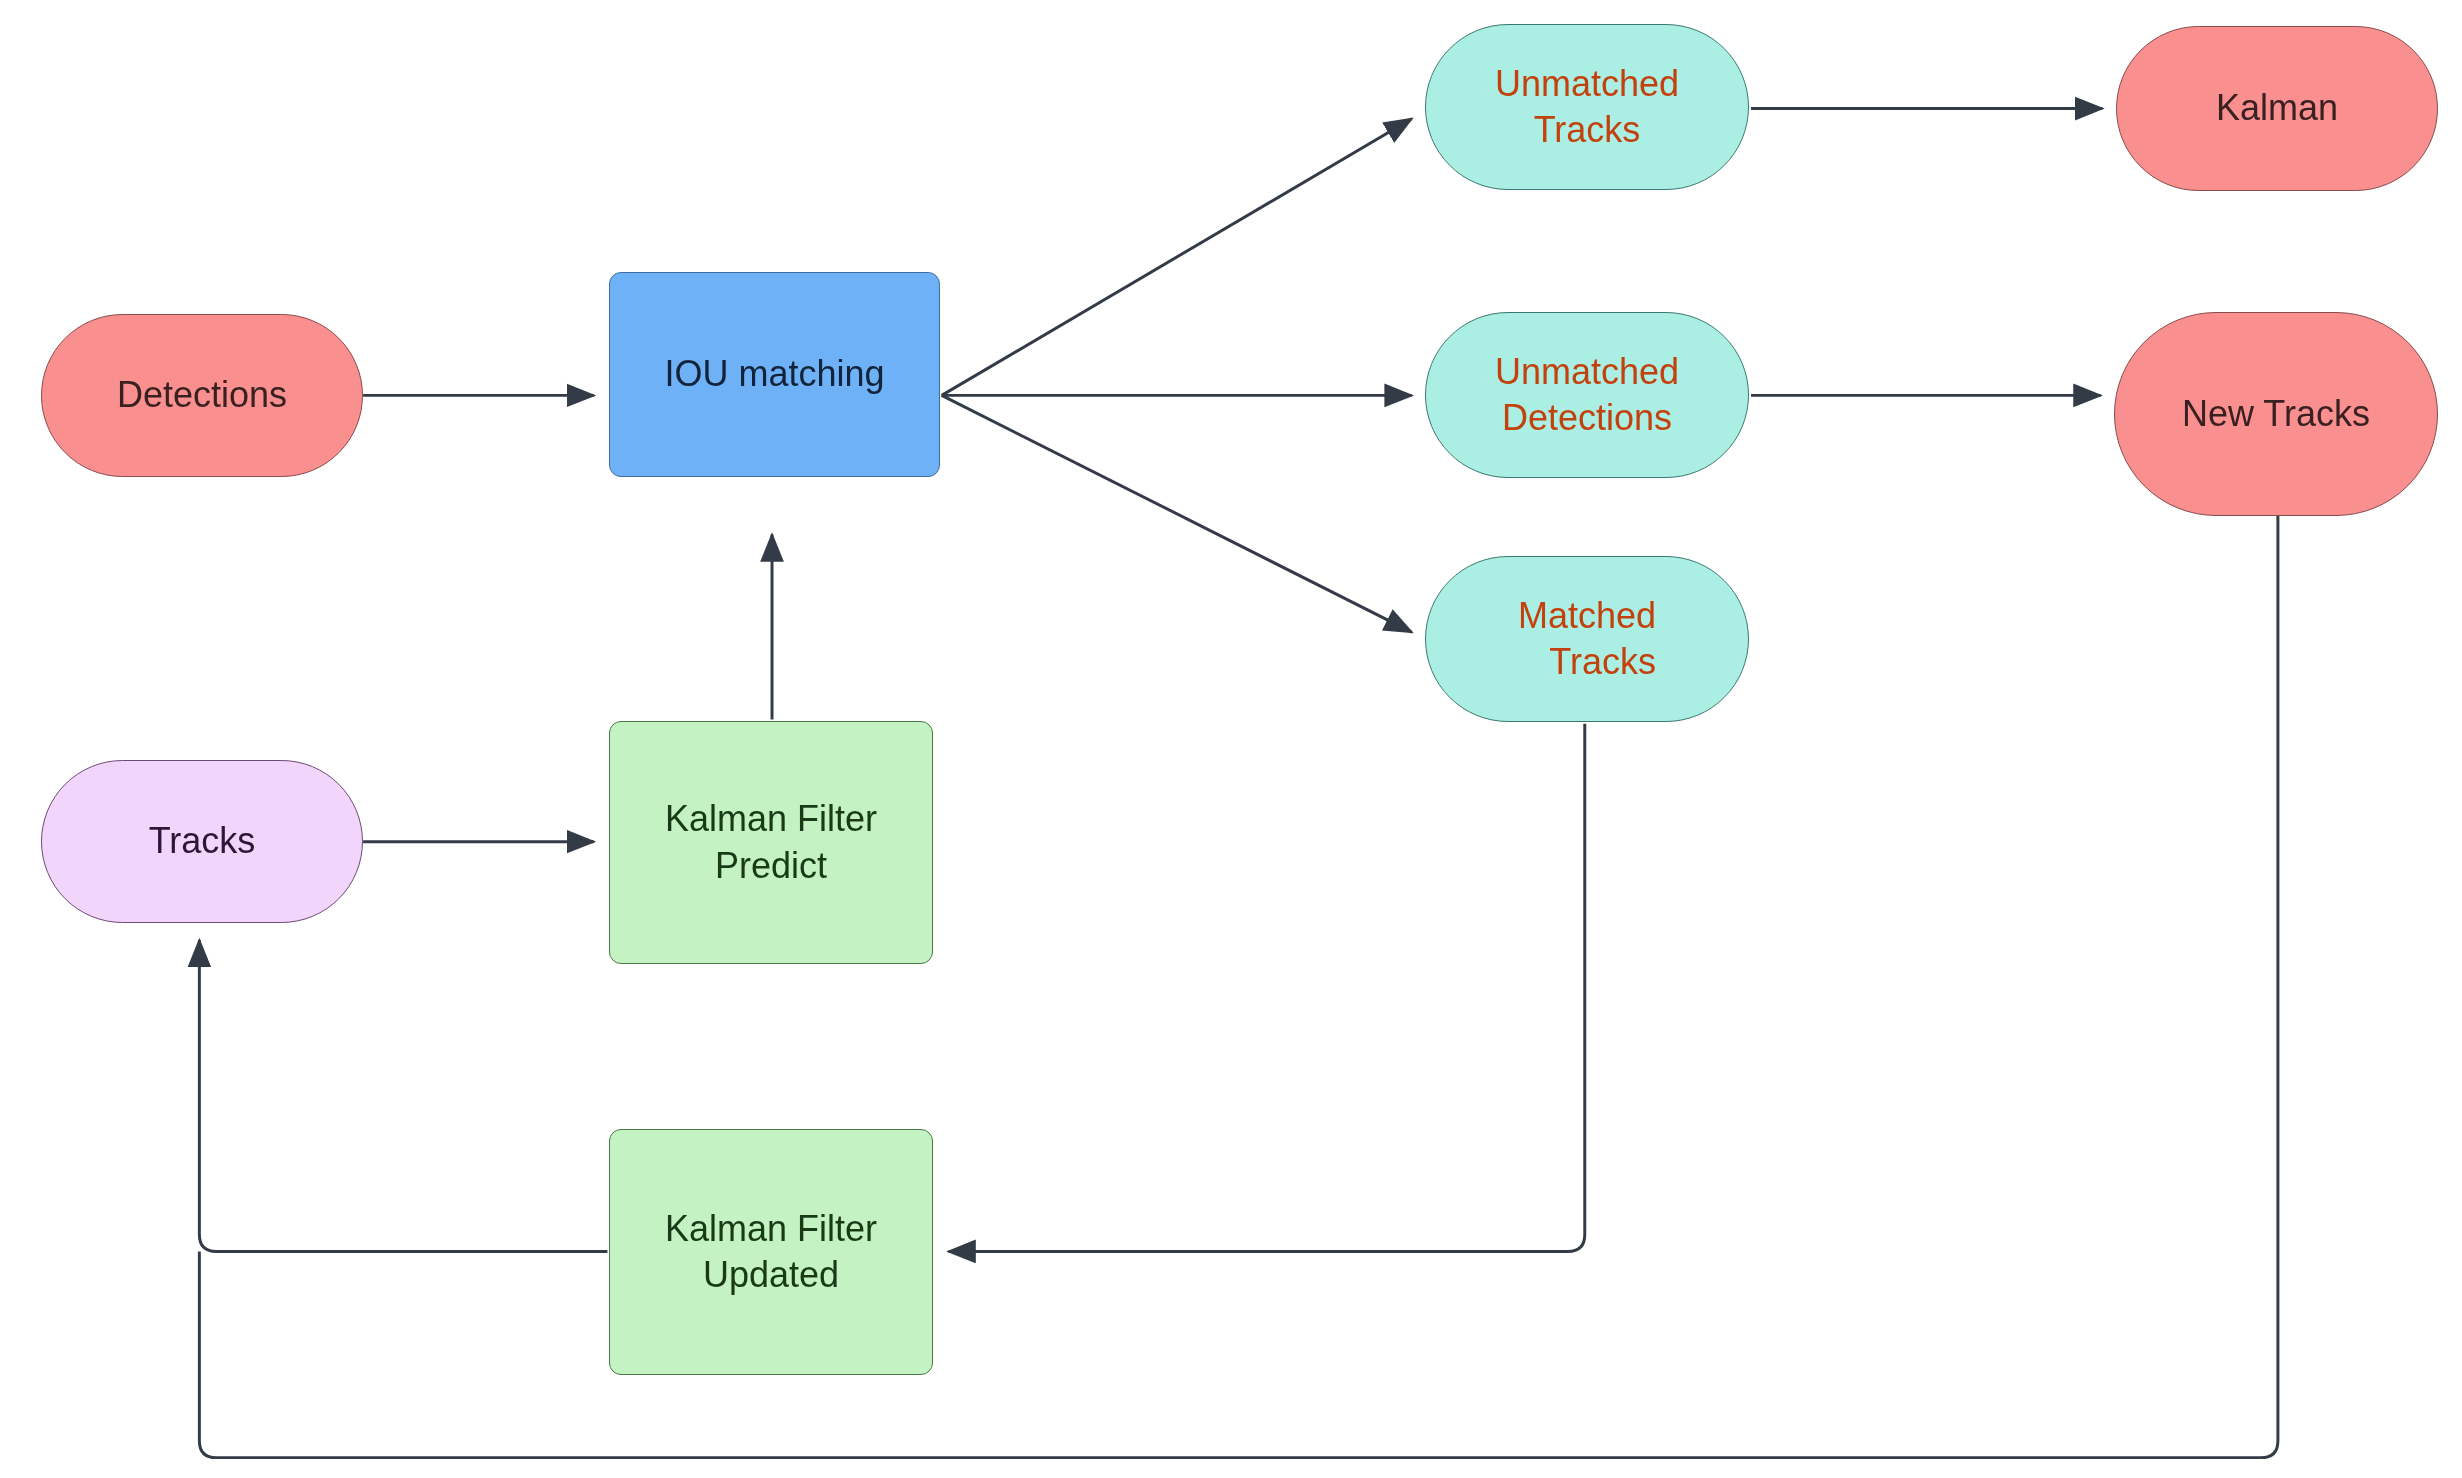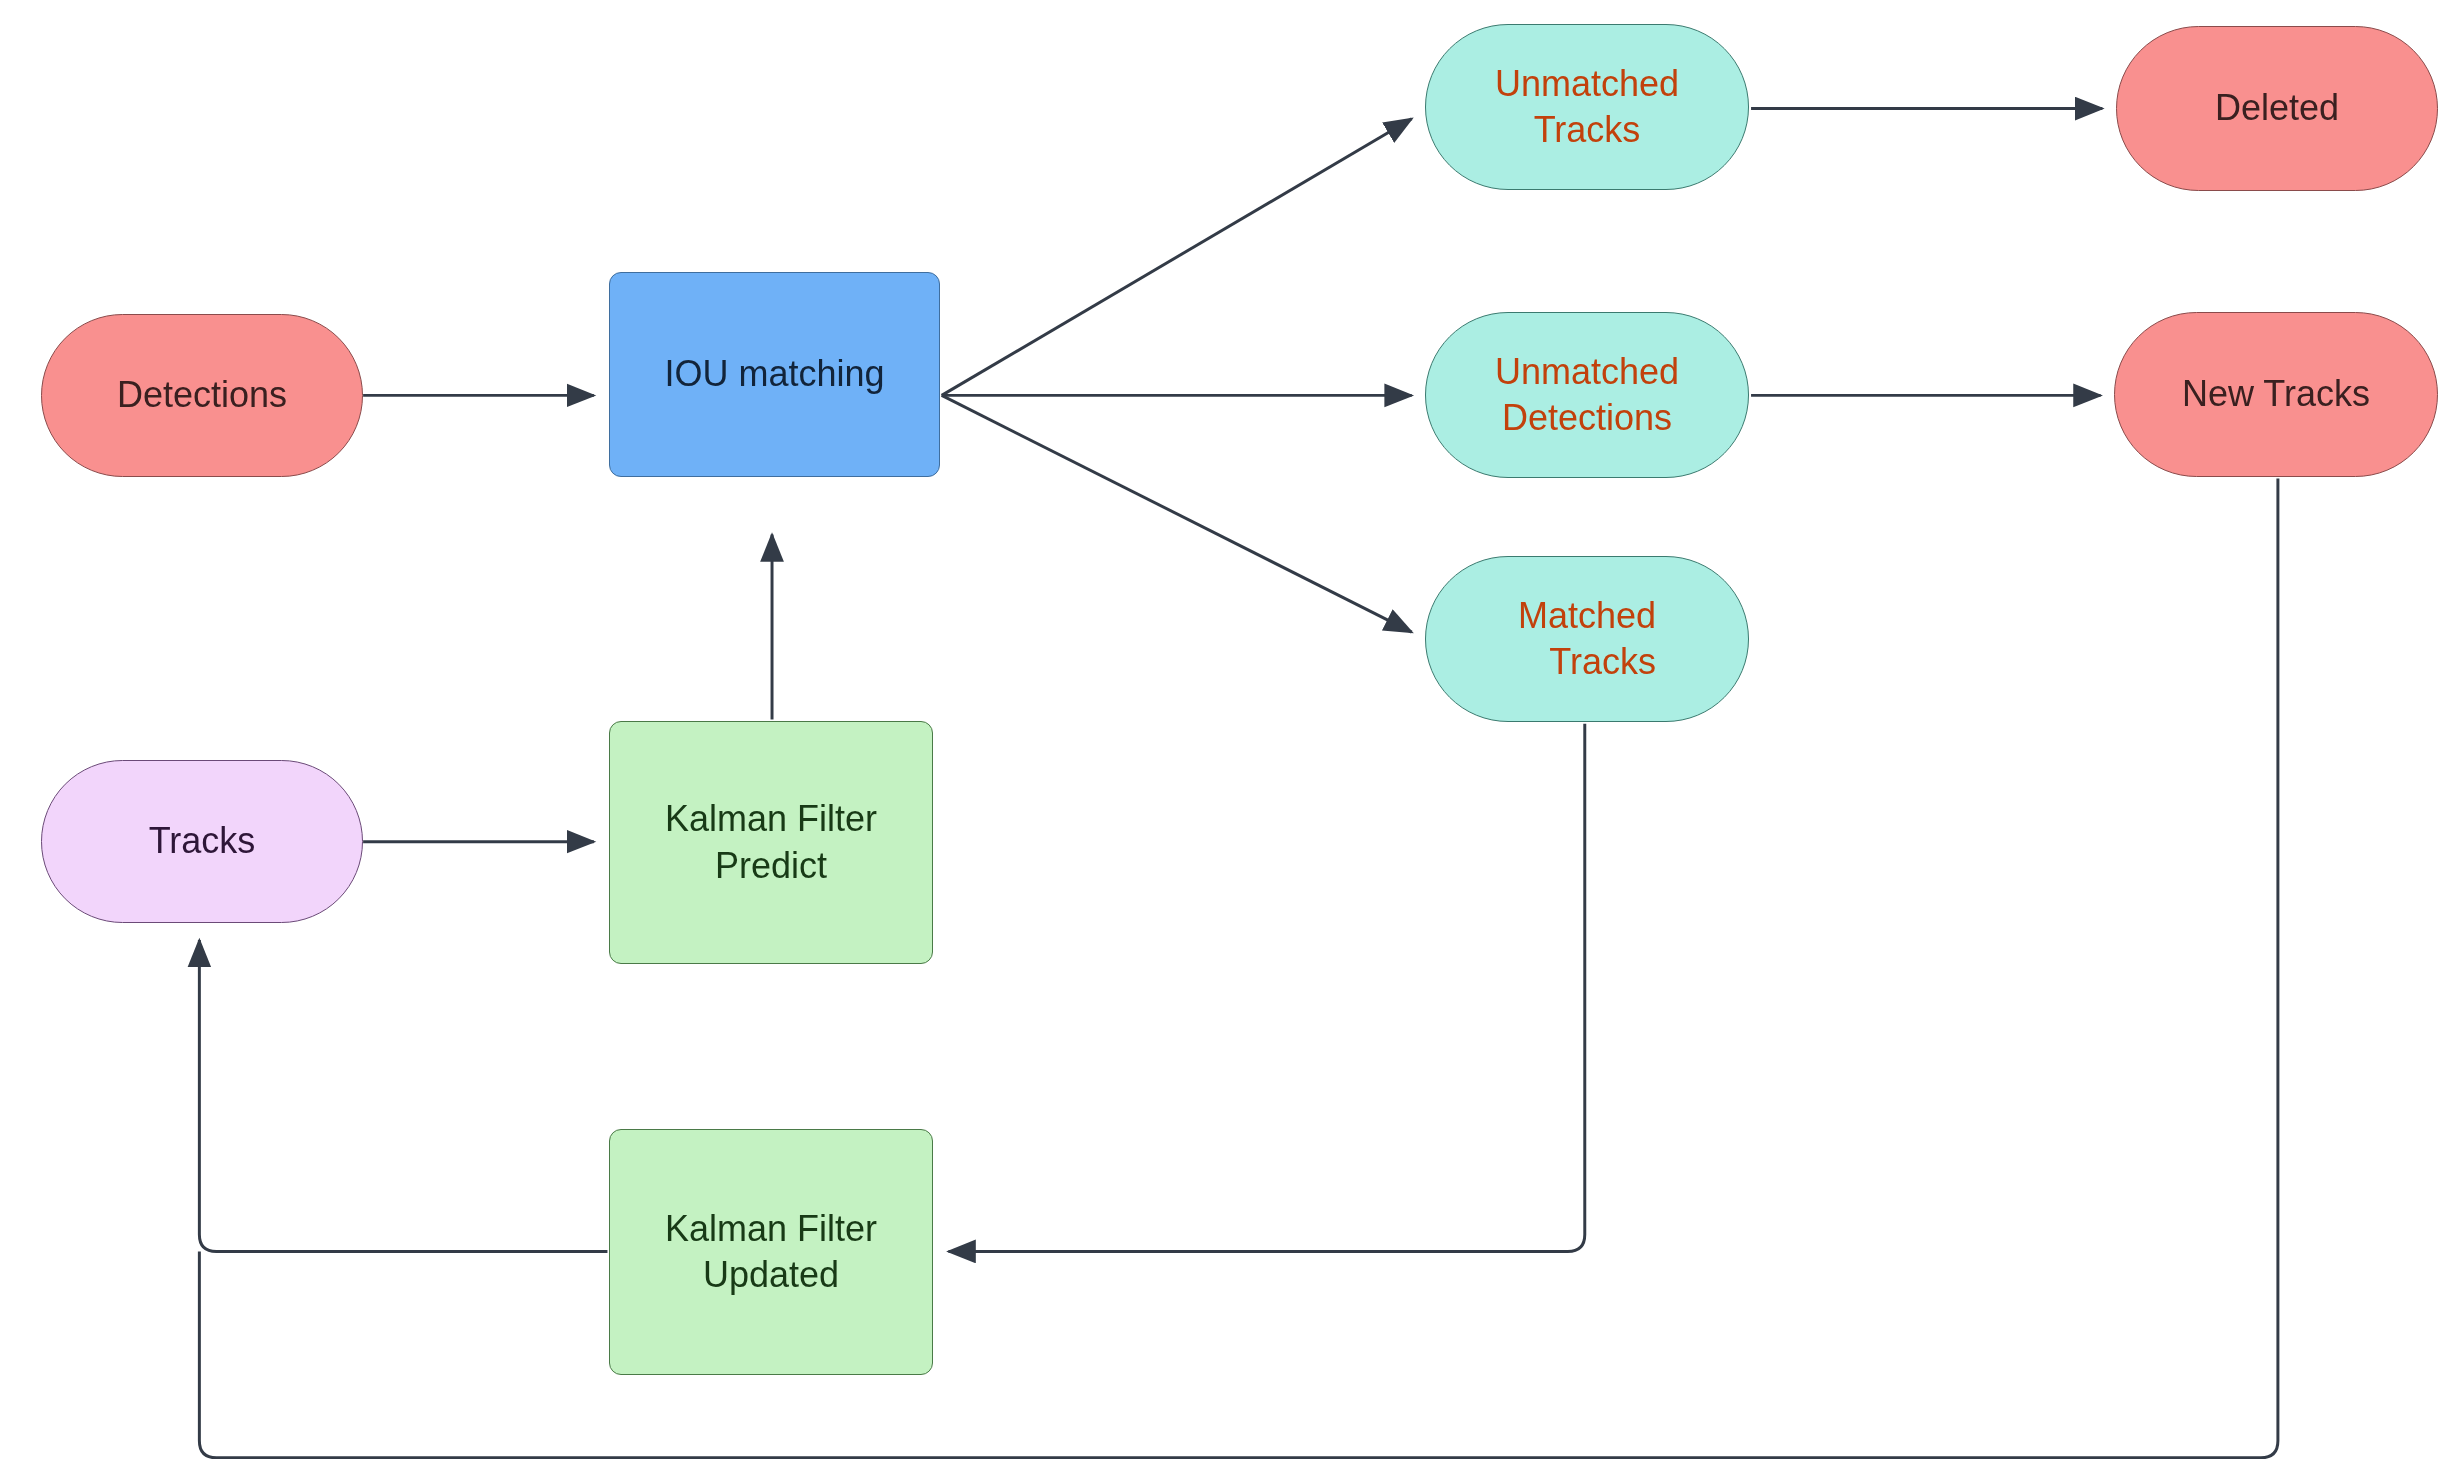--- a/index.html
+++ b/index.html
@@ -92,29 +92,29 @@
   <div class="node shape-rect fill-blue" style="left:609px; top:272px; width:331px; height:205px; font-size:36px;">
     <span class="node-label">IOU matching</span>
   </div>
 
   <div class="node shape-stadium fill-teal" style="left:1425px; top:24px; width:324px; height:166px; font-size:36px;">
     <span class="node-label">Unmatched
 Tracks</span>
   </div>
 
   <div class="node shape-stadium fill-red" style="left:2116px; top:25.5px; width:322px; height:165px; font-size:36px;">
-    <span class="node-label">Deleted</span>
+    <span class="node-label">Kalman</span>
   </div>
 
   <div class="node shape-stadium fill-teal" style="left:1425px; top:312px; width:324px; height:166px; font-size:36px;">
     <span class="node-label">Unmatched
 Detections</span>
   </div>
 
-  <div class="node shape-stadium fill-red" style="left:2114px; top:312px; width:324px; height:165px; font-size:36px;">
+  <div class="node shape-stadium fill-red" style="left:2114px; top:312px; width:324px; height:204px; font-size:36px;">
     <span class="node-label">New Tracks</span>
   </div>
 
   <div class="node shape-stadium fill-teal" style="left:1425px; top:556px; width:324px; height:166px; font-size:36px;text-align:right;">
     <span class="node-label">Matched
 Tracks</span>
   </div>
 
   <div class="node shape-stadium fill-purple" style="left:41px; top:760px; width:322px; height:163px; font-size:36px;">
     <span class="node-label">Tracks</span>

